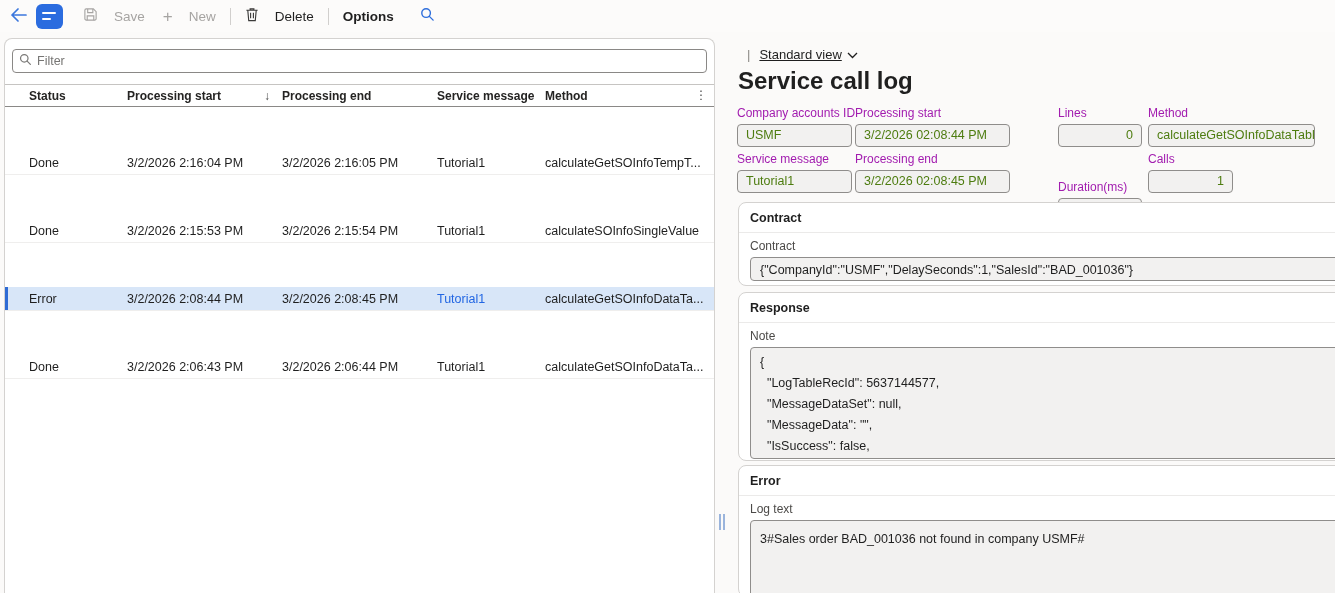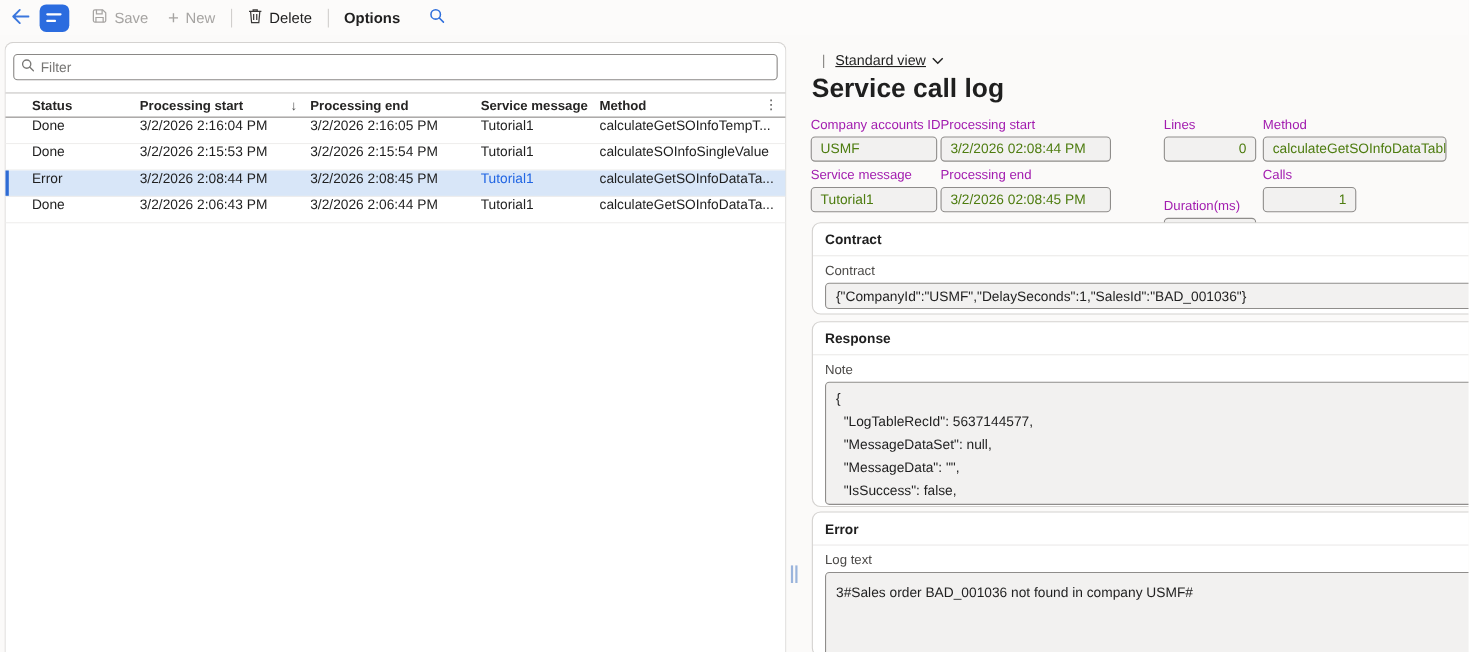--- a/index.html
+++ b/index.html
@@ -20,21 +20,21 @@
   }
   .back-btn { width: 20px; height: 20px; display: flex; align-items: center; justify-content: center; cursor: pointer; }
   .menu-btn {
     width: 27px; height: 25px; border-radius: 6px; background: #2b6cdf;
     display: flex; flex-direction: column; justify-content: center; gap: 4px;
     padding-left: 6px; margin: 0 8px 0 2px; cursor: pointer; border: none;
   }
   .menu-btn .bar { height: 2px; background: #fff; border-radius: 1px; }
   .menu-btn .bar.b1 { width: 14px; }
   .menu-btn .bar.b2 { width: 9px; }
-  .tb-item { display: flex; align-items: center; gap: 6px; padding: 0 6px; height: 26px; cursor: pointer; font-size: 13.5px; }
+  .tb-item { display: flex; align-items: center; gap: 16px; padding: 0 6px; height: 26px; cursor: pointer; font-size: 13.5px; }
   .tb-item.disabled { color: #a6a4a2; cursor: default; }
   .tb-item .plus { font-size: 17px; font-weight: 300; line-height: 1; }
   .tb-item.options-btn { font-weight: 700; }
   .tb-sep { width: 1px; height: 17px; background: #d1cfcd; margin: 0 2px; }
   .tb-search { margin-left: 14px; display: flex; align-items: center; cursor: pointer; }
 
   
   .left-panel {
     position: absolute; left: 4px; top: 38px; width: 711px; height: 555px;
     background: #fff; border: 1px solid #d4d2d0; border-bottom: none;
@@ -51,23 +51,24 @@
   }
   .filter-box input::placeholder { color: #767573; }
 
   .grid { position: absolute; left: 0; top: 45px; right: 0; bottom: 0; }
   .grid-header {
     display: flex; align-items: center; height: 23px;
     border-top: 1px solid #c6c4c2; border-bottom: 1px solid #8a8886;
     font-weight: 700; font-size: 12px; color: #252423; position: relative;
   }
   .grid-row {
-    display: flex; align-items: flex-start; height: 24px;
+    display: flex; align-items: center; height: 24px;
     border-bottom: 1px solid #efeeed; font-size: 12.5px; position: relative;
     cursor: pointer;
+    margin-top: 44px;
   }
   .grid-row.selected { background: #d8e6f8; }
   .grid-row.selected .sel-bar {
     position: absolute; left: 0; top: 0; bottom: 0; width: 3px; background: #2e6bd4;
   }
   .c1 { width: 122px; padding-left: 24px; }
   .c2 { width: 155px; display: flex; align-items: center; justify-content: space-between; padding-right: 12px; }
   .c3 { width: 155px; }
   .c4 { width: 108px; }
   .c5 { flex: 1; padding-right: 22px; white-space: nowrap; overflow: hidden; }

